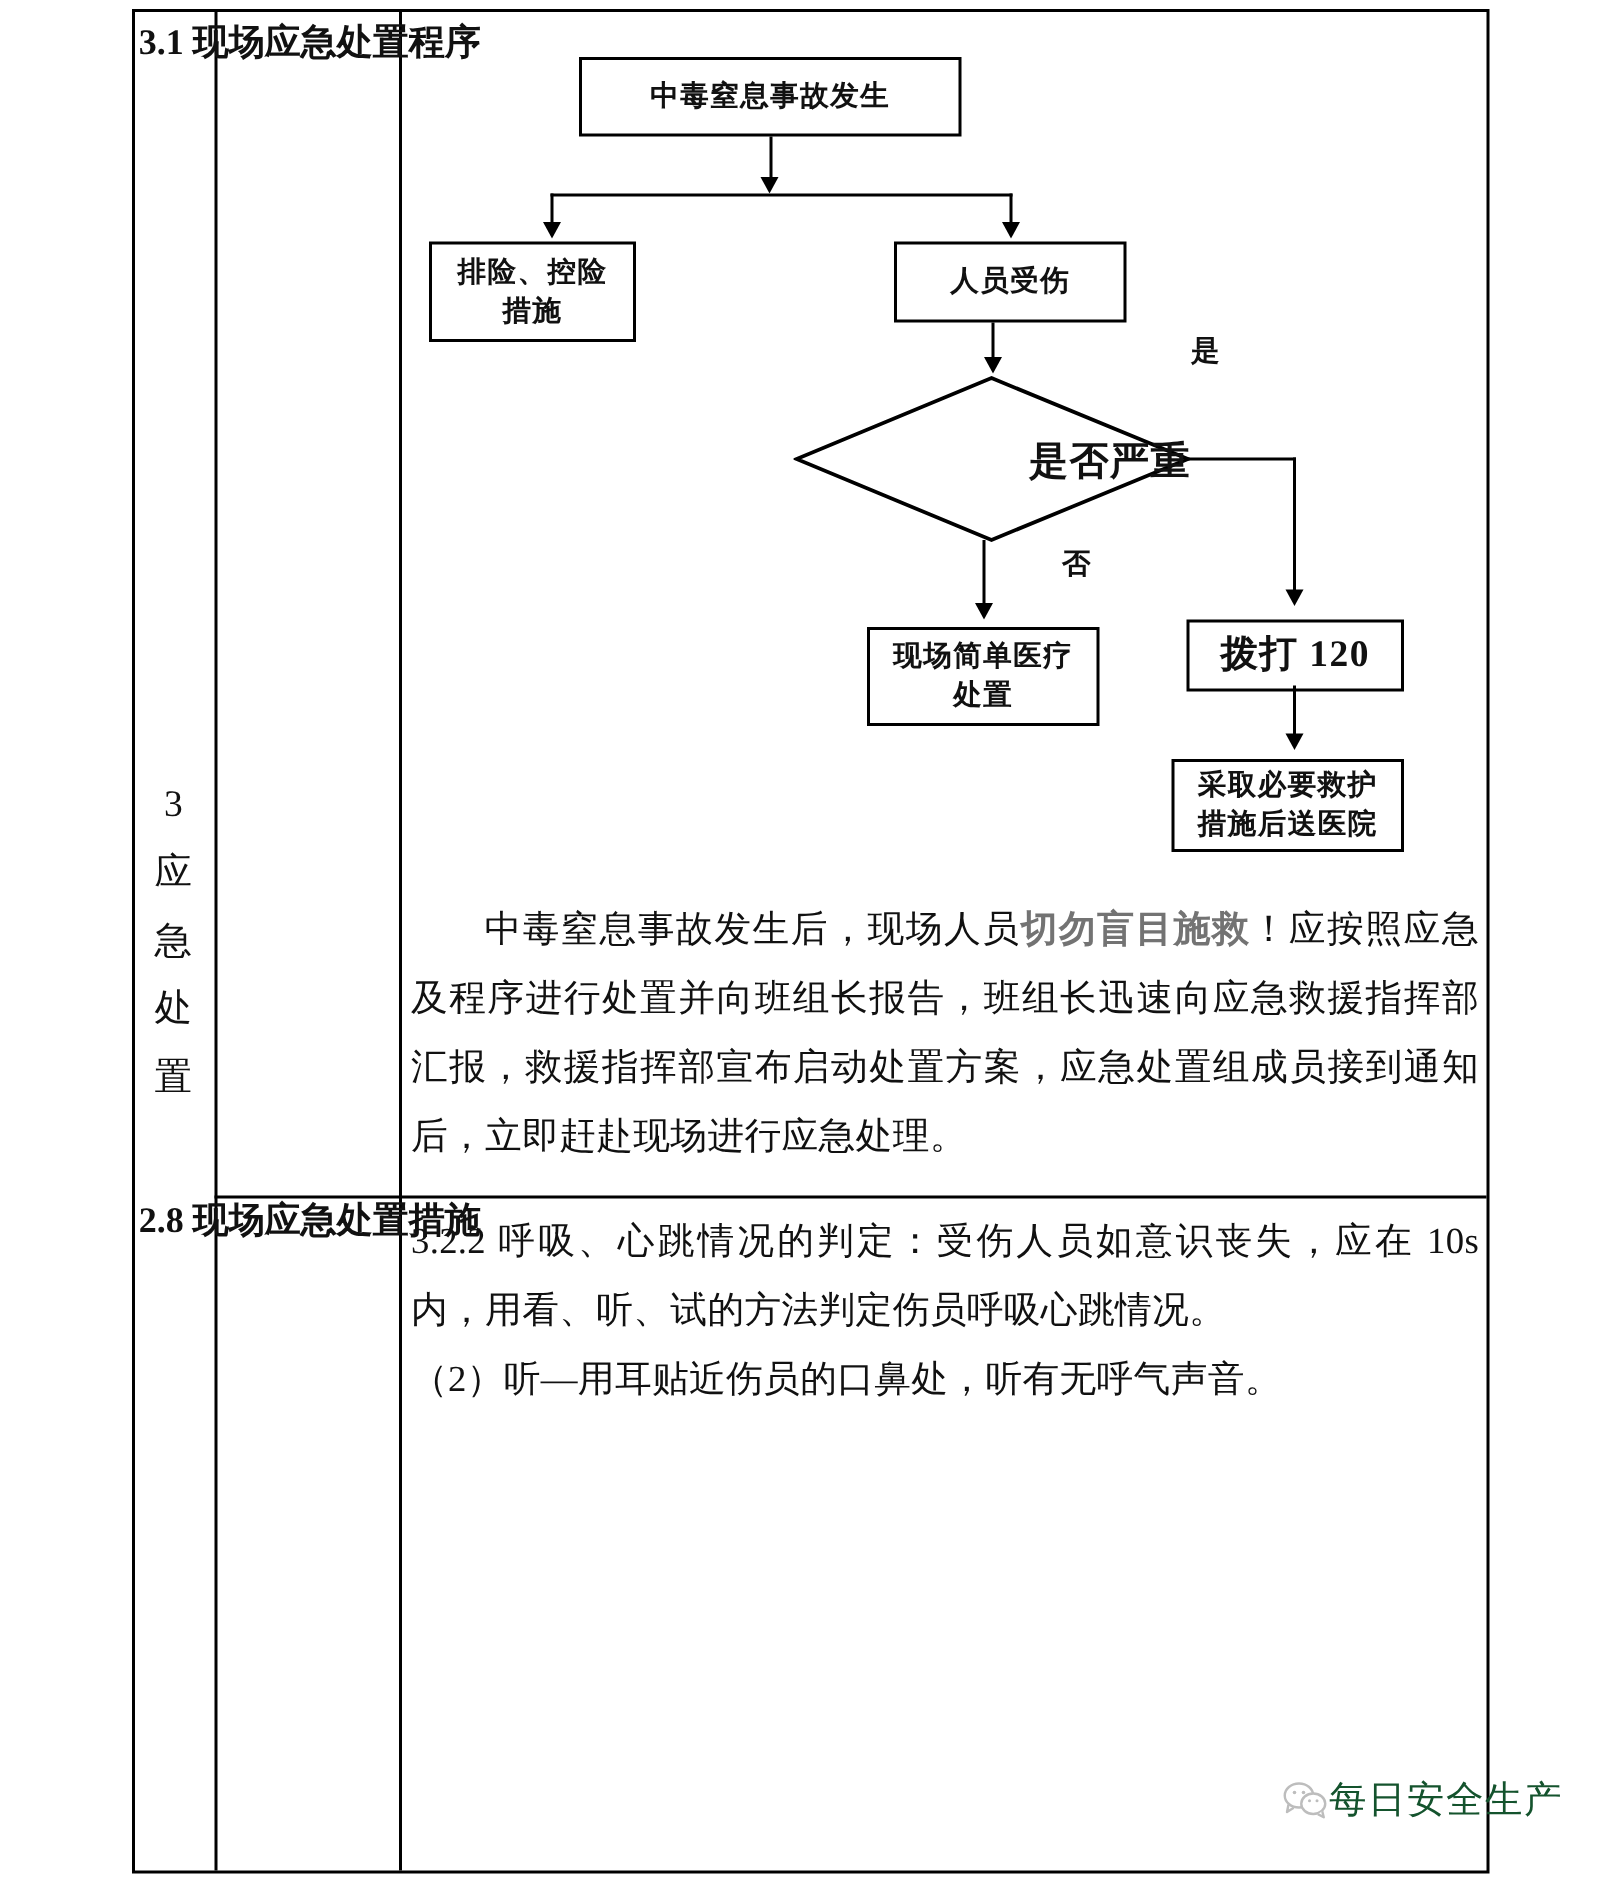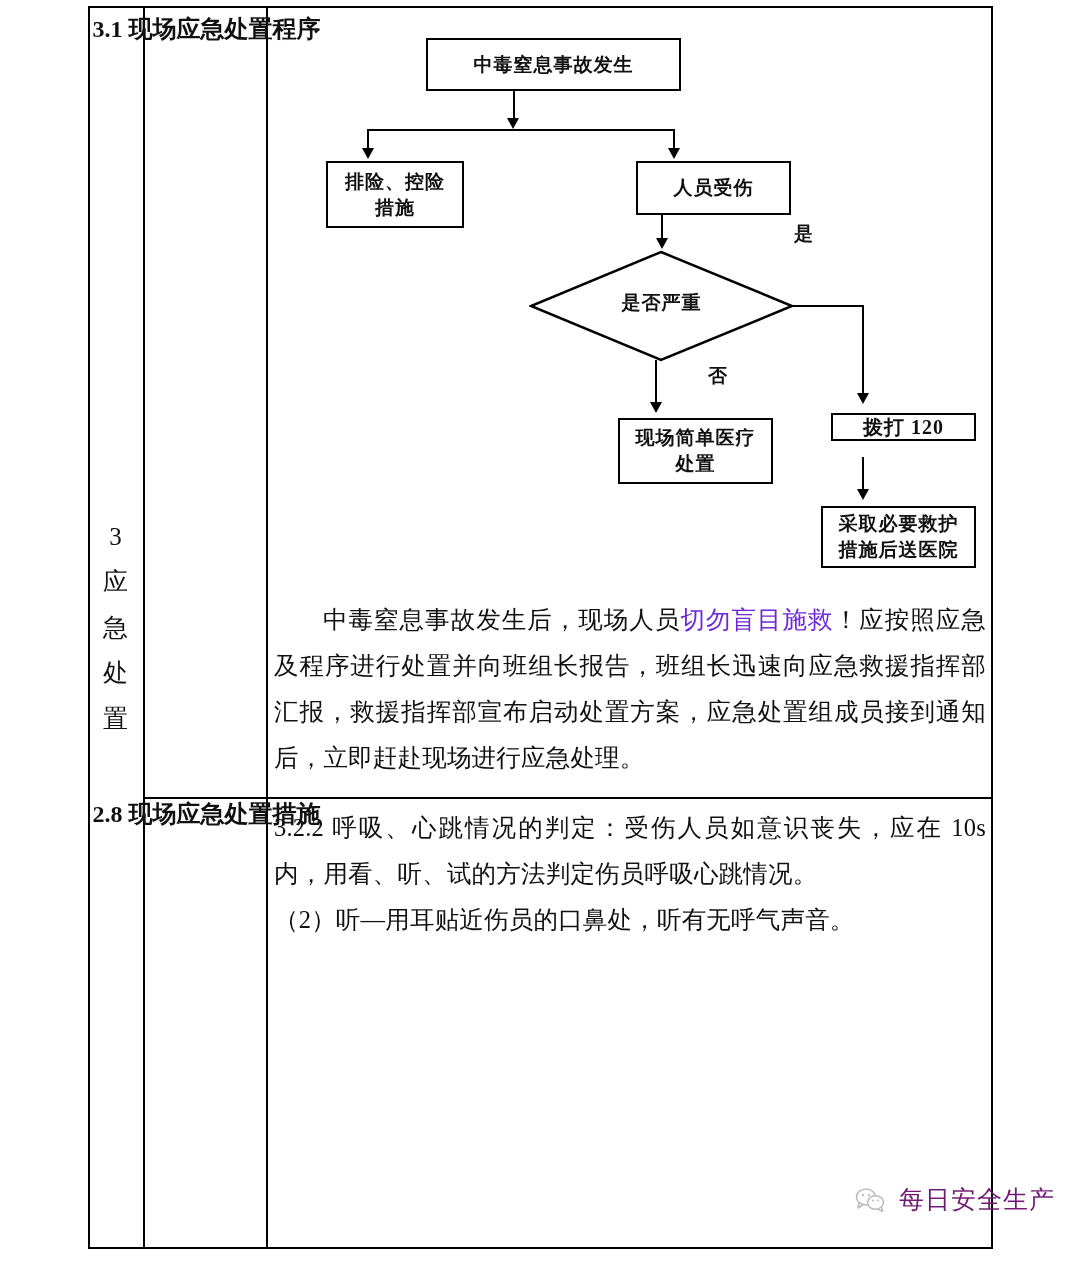--- a/index.html
+++ b/index.html
@@ -112,42 +112,41 @@
     background: #fff;
     display: flex;
     flex-direction: column;
     align-items: center;
     justify-content: center;
     font-size: 19px;
     line-height: 1.35;
     font-weight: 700;
     letter-spacing: 1px;
     text-align: center;
-    margin-left: 40px;
   }
   #fbox-start { left: 118px; top: 32px;  width: 255px; height: 53px; }
   #fbox-control { left: 18px;  top: 155px; width: 138px; height: 67px; }
   #fbox-injury  { left: 328px; top: 155px; width: 155px; height: 54px; }
   #fbox-simple  { left: 310px; top: 412px; width: 155px; height: 66px; }
-  #fbox-call120 { left: 523px; top: 407px; width: 145px; height: 28px; font-size: 20px; }
+  #fbox-call120 { left: 523px; top: 407px; width: 145px; height: 48px; font-size: 25px; }
   #fbox-hospital{ left: 513px; top: 500px; width: 155px; height: 62px; }
 
   #fdiamond {
     position: absolute;
     left: 261px;
     top: 244px;
     width: 265px;
     height: 112px;
   }
   #fdiamond .dlabel {
     position: absolute;
     left: 0; right: 0;
     top: 40px;
-    text-align: center;
-    font-size: 19px;
+    text-align: right;
+    font-size: 26px;
     font-weight: 700;
     letter-spacing: 1px;
   }
 
   .edge {
     position: absolute;
     background: #000;
   }
   .edge.v { width: 2px; }
   .edge.h { height: 2px; }
@@ -174,39 +173,39 @@
     text-justify: inter-ideograph;
     letter-spacing: 0.2px;
   }
   .para.indent { text-indent: 2em; }
   #para-warning {
     position: absolute;
     left: 6px;
     top: 566px;
     width: 712px;
   }
-  .warn { color: #6d28d9; }
+  .warn { color: #737373; font-weight: bold; }
 
   #body-32 {
     position: absolute;
     left: 6px;
     top: 14px;
     width: 712px;
   }
   #body-32 .para { margin: 0; }
 
   
   #watermark {
     position: absolute;
     left: 855px;
     top: 1183px;
     display: flex;
     align-items: center;
-    gap: 14px;
-    color: #701a75;
+    gap: 1px;
+    color: #14532d;
     font-size: 25px;
     font-family: "Liberation Sans", sans-serif;
     letter-spacing: 1px;
     pointer-events: none;
   }
   #watermark svg { display: block; }
 </style>
 </head>
 <body>
 

